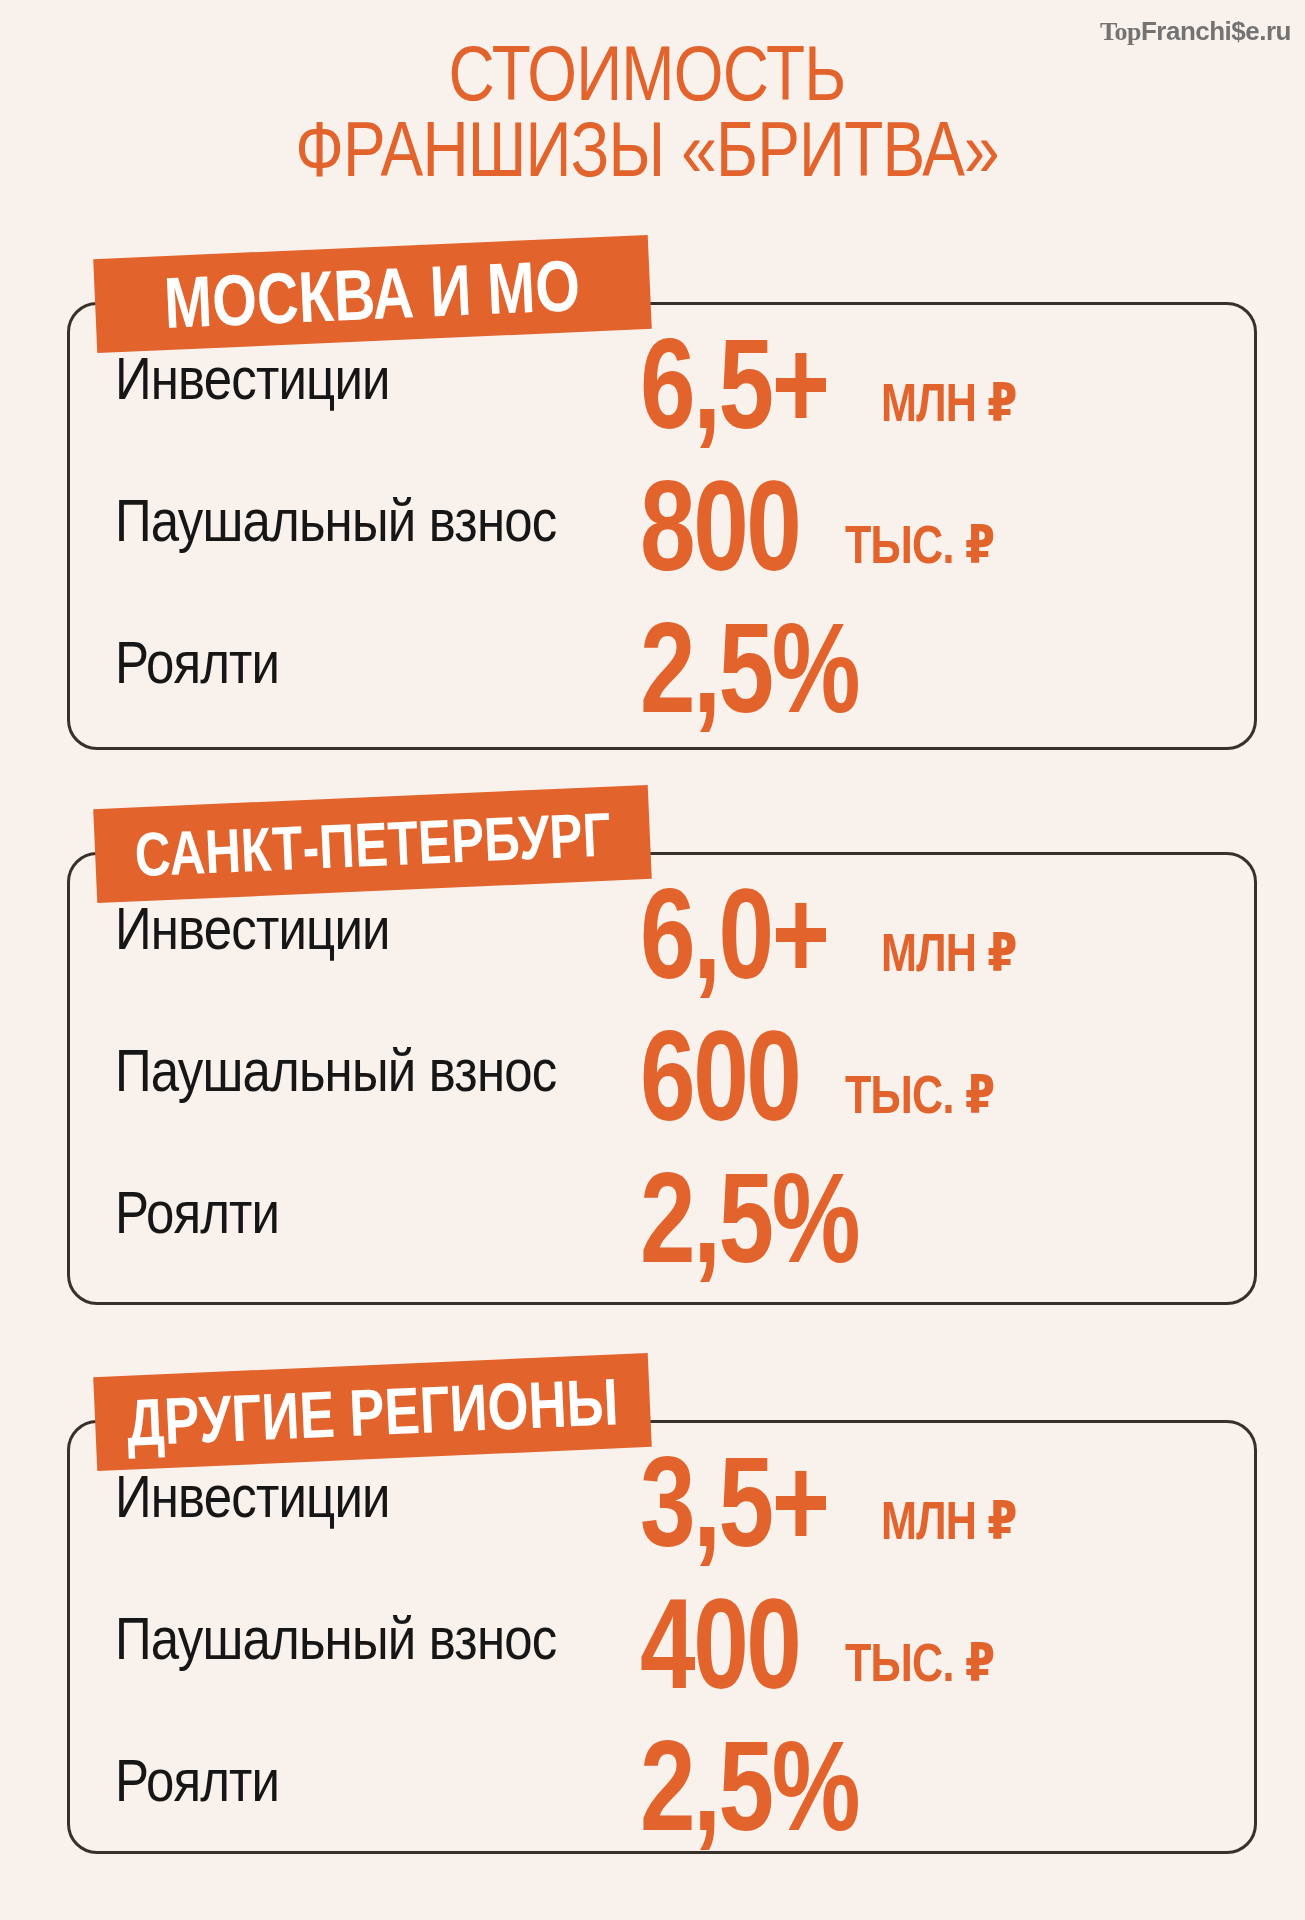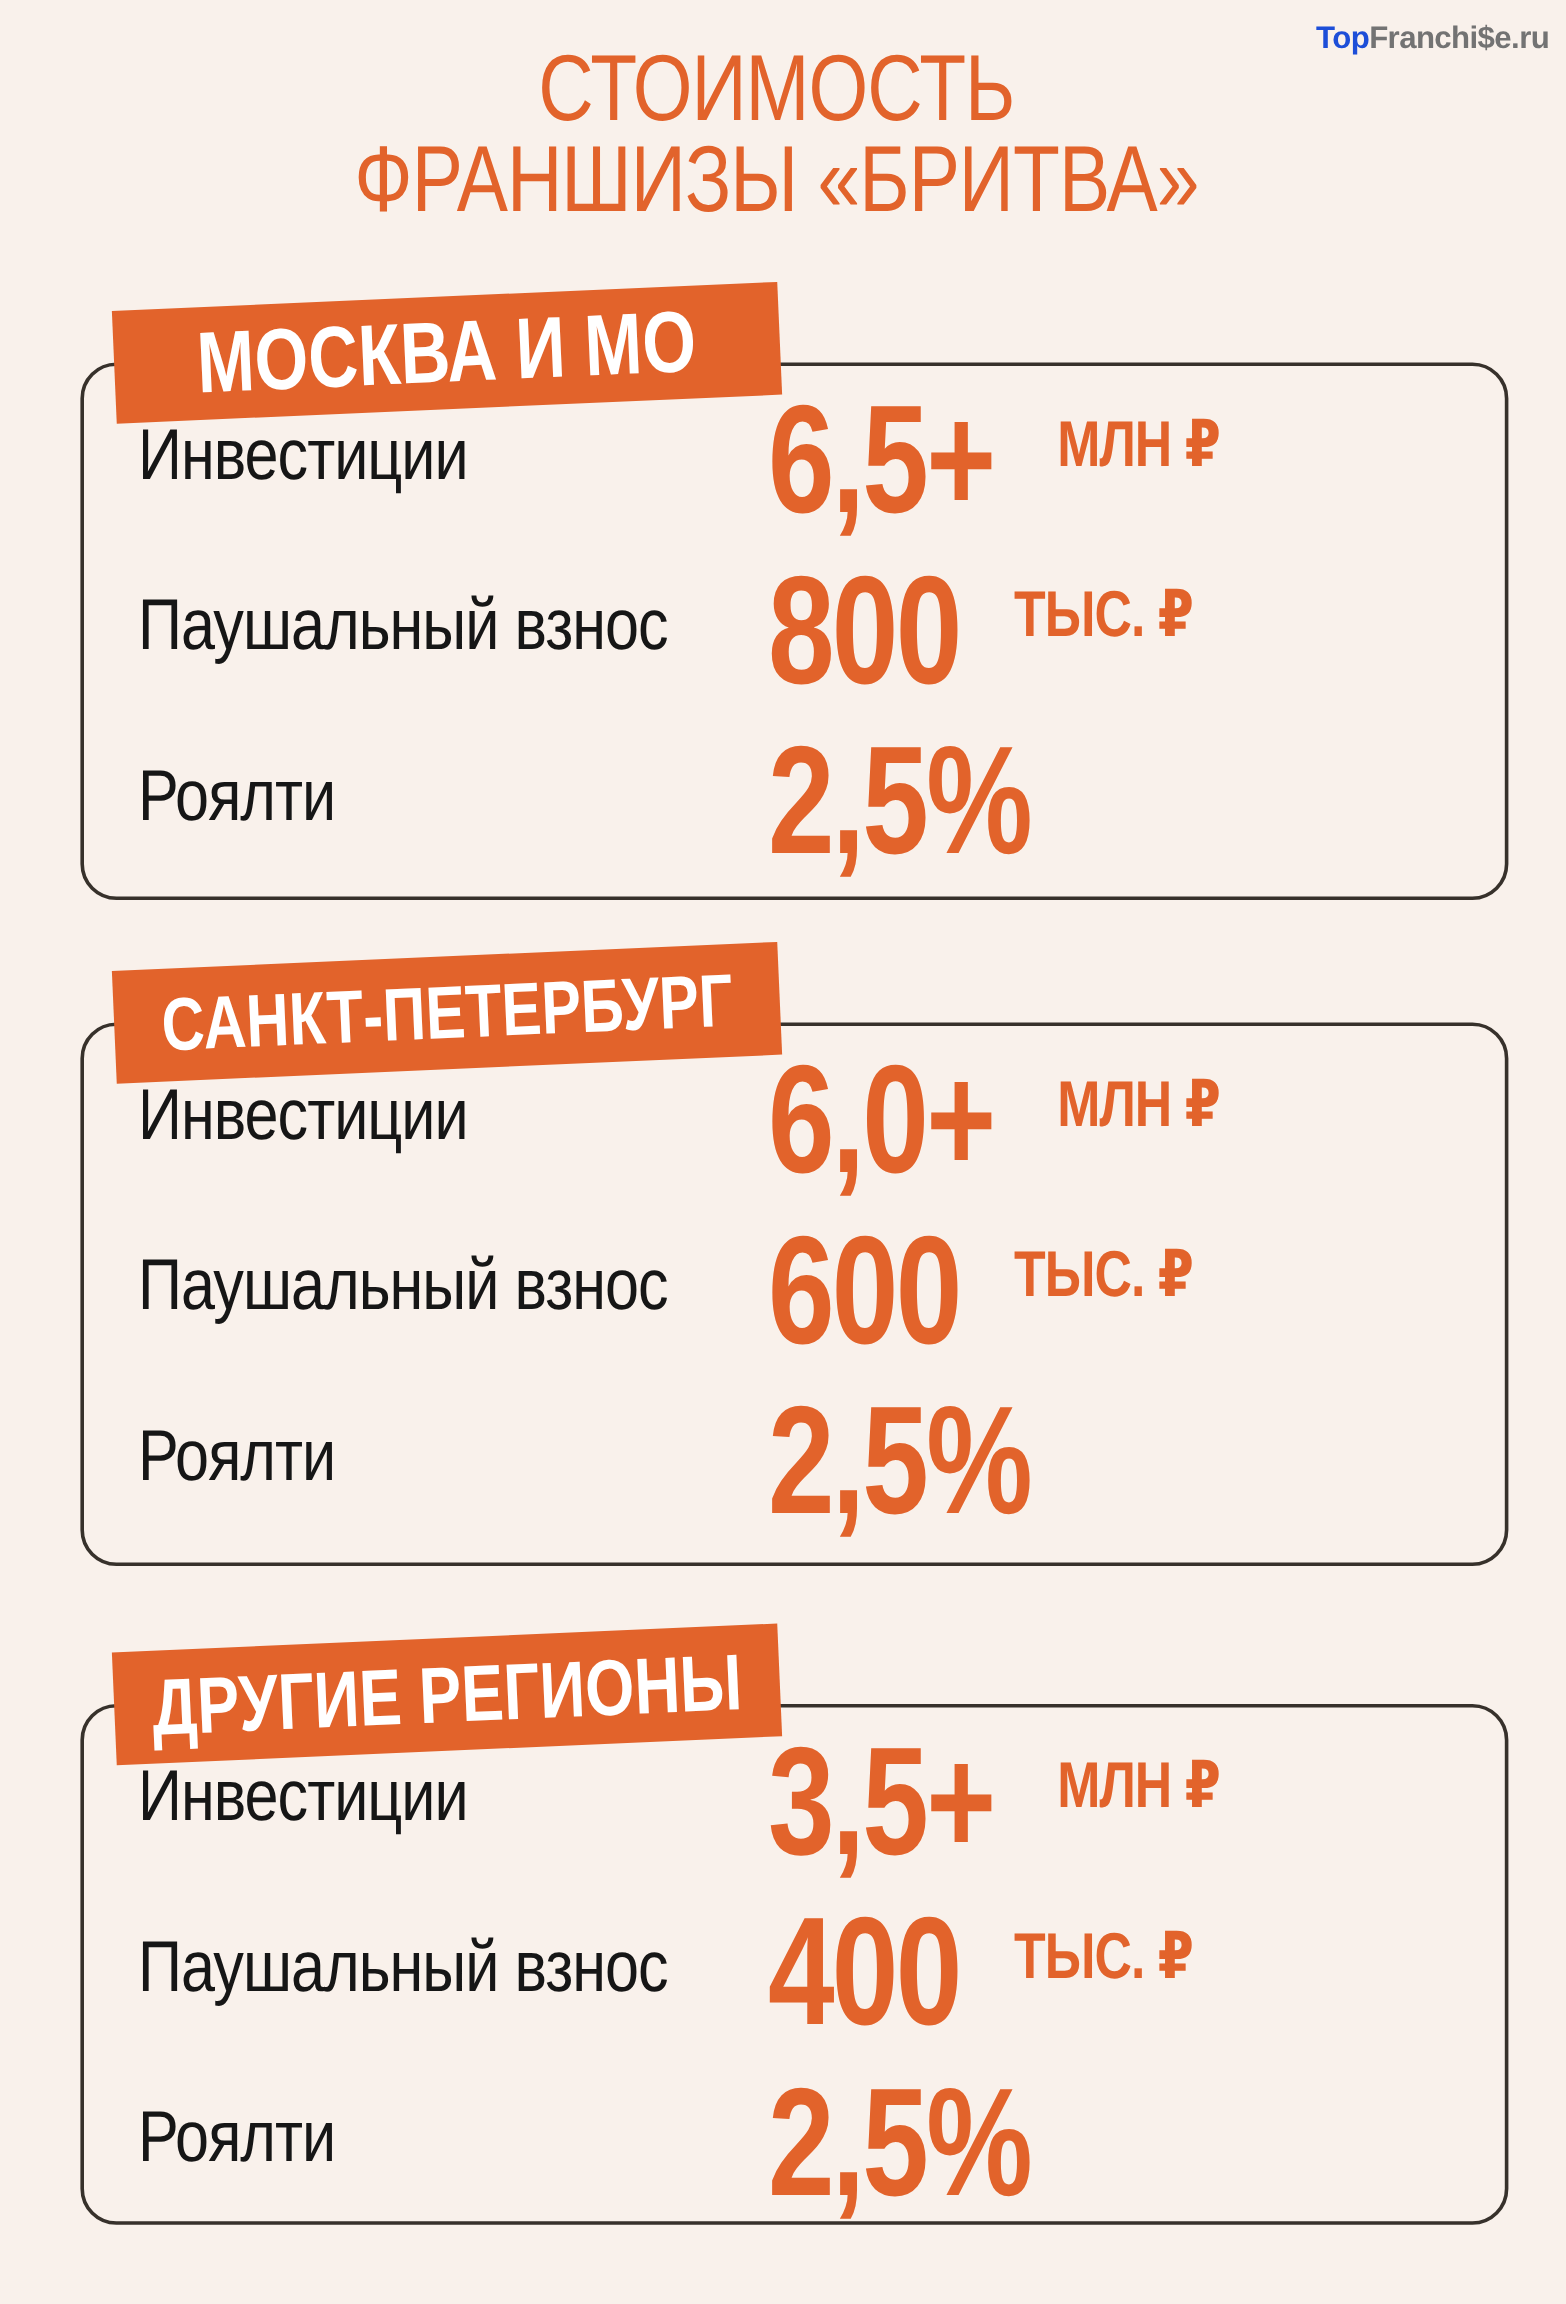--- a/index.html
+++ b/index.html
@@ -13,21 +13,21 @@
     background:#F9F1EB;
     overflow:hidden;
   }
 
   
   .logo{
     position:absolute;top:16px;right:14px;
     font-size:26px;font-weight:bold;letter-spacing:-0.5px;
     white-space:nowrap;
   }
-  .logo-top{color:#1d4ed8;}
+  .logo-top{color:#737373;font-family:Liberation Serif, serif;}
   .logo-rest{color:#737373;}
 
   
   .title{
     position:absolute;left:52px;top:36px;width:1190px;
     text-align:center;color:#E2632B;font-weight:normal;
   }
   .title-line{
     font-size:78px;line-height:0.97;letter-spacing:-1px;
     transform:scaleX(.82);
@@ -47,21 +47,21 @@
 
   .row{height:142px;display:flex;align-items:center;}
   .row-label{width:525px;flex:none;}
   .label-text{
     display:inline-block;
     font-size:60px;color:#161616;letter-spacing:-1px;
     transform:translateY(-6px) scaleX(.85);
     transform-origin:left center;
     white-space:nowrap;
   }
-  .row-value{display:flex;align-items:flex-start;}
+  .row-value{display:flex;align-items:center;}
   .num{
     display:inline-block;
     font-size:128px;font-weight:bold;color:#E2632B;
     line-height:1;letter-spacing:-3px;
     transform:scaleX(.78);transform-origin:left center;
     white-space:nowrap;
   }
   .unit{
     display:inline-block;
     font-size:54px;font-weight:bold;color:#E2632B;

